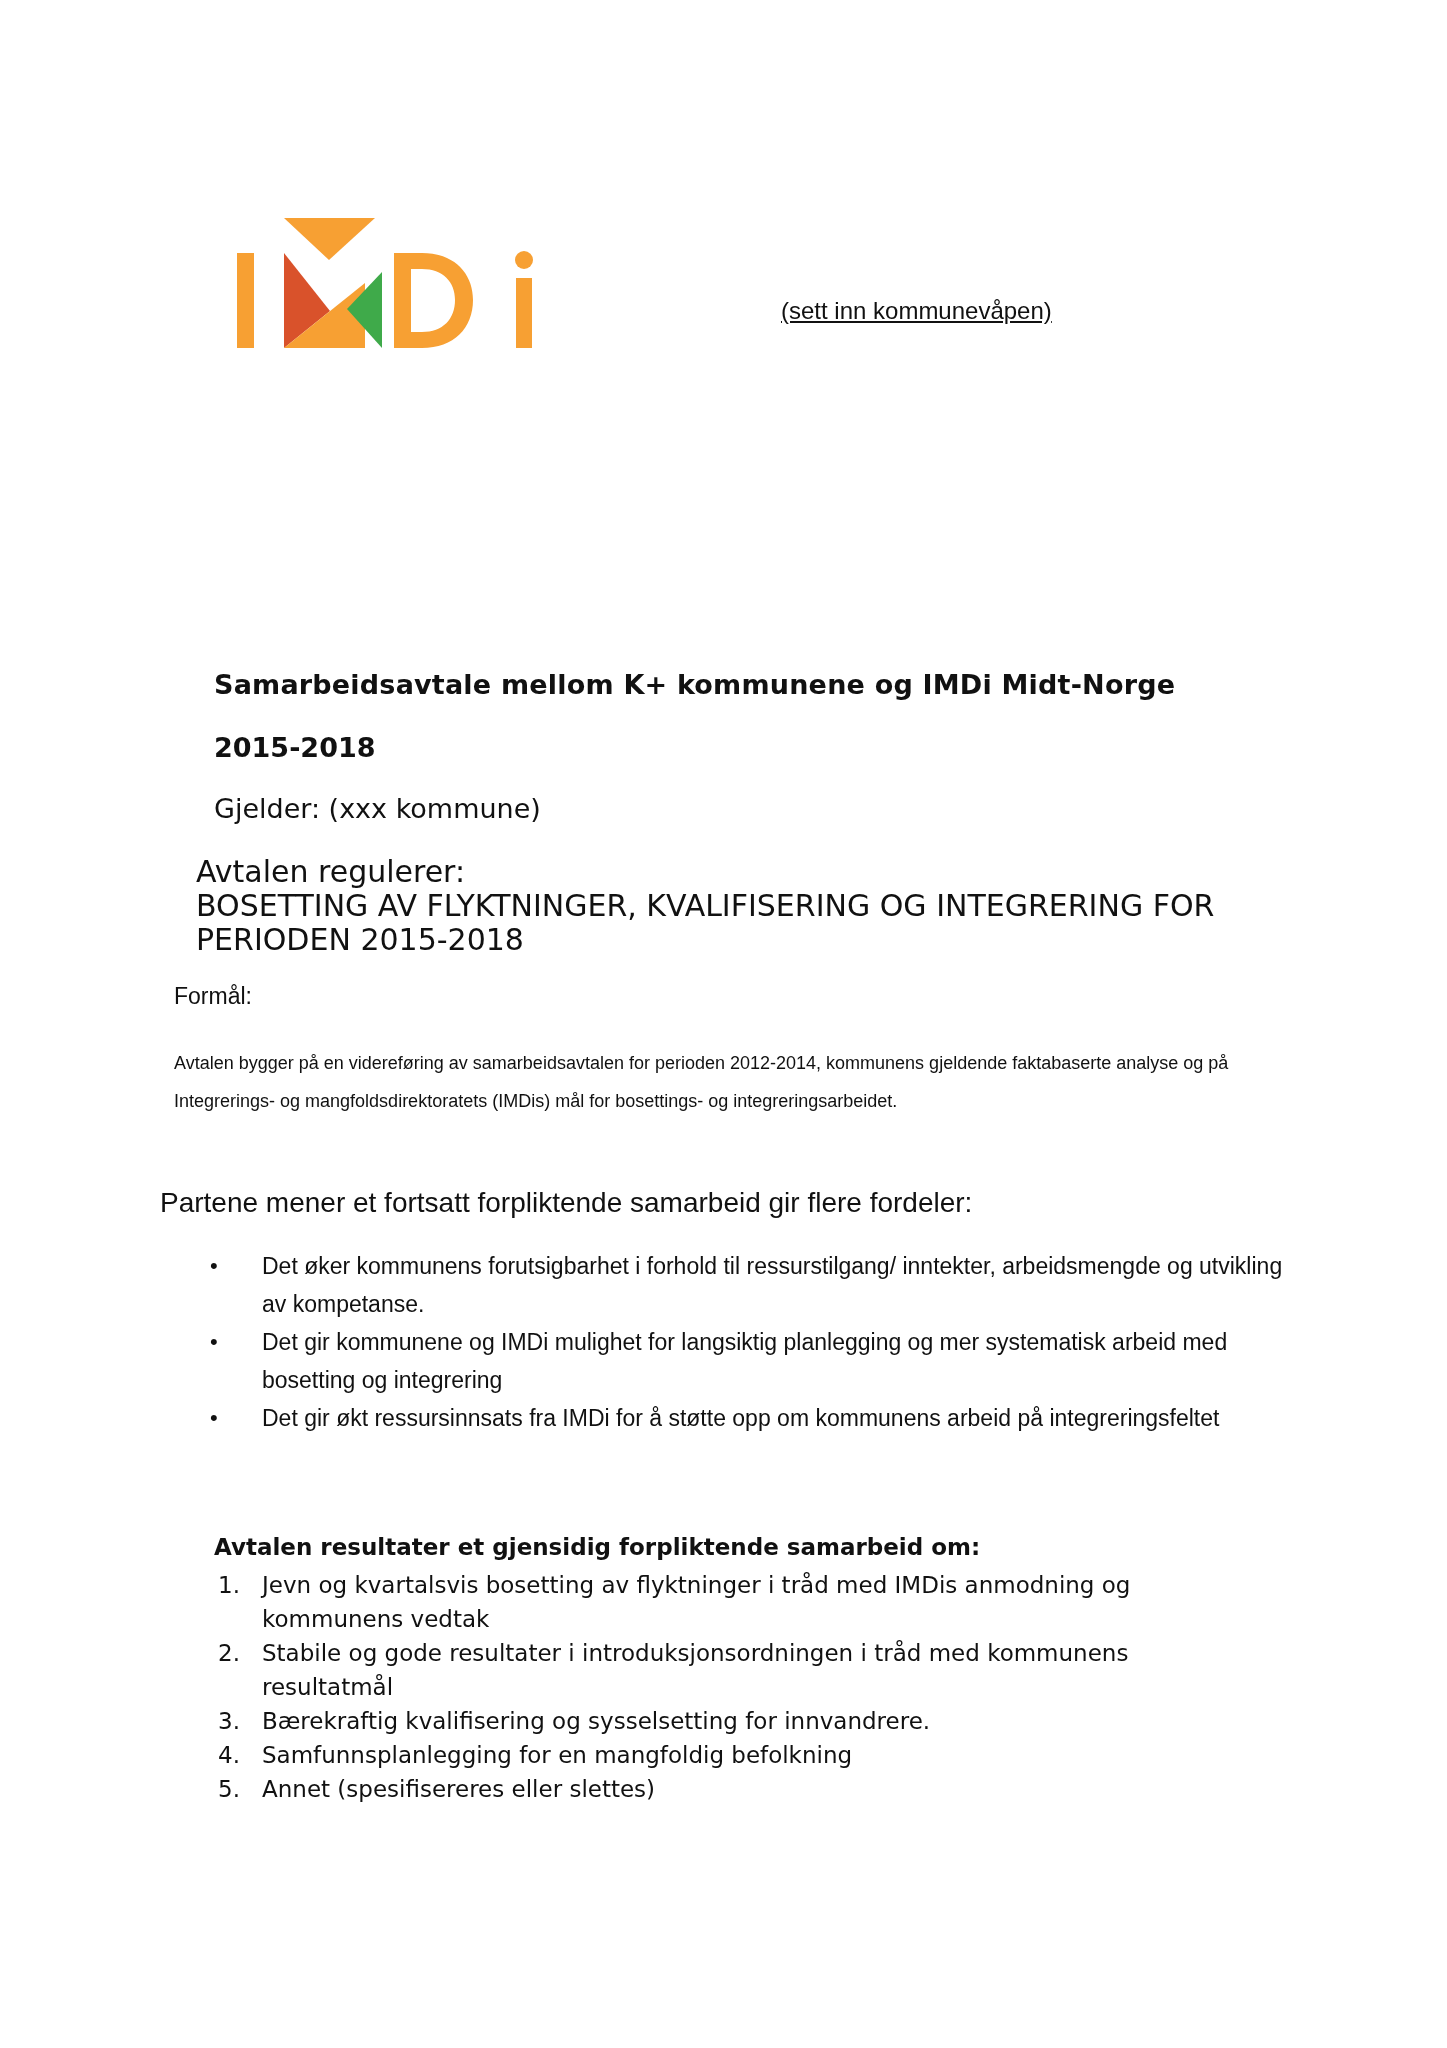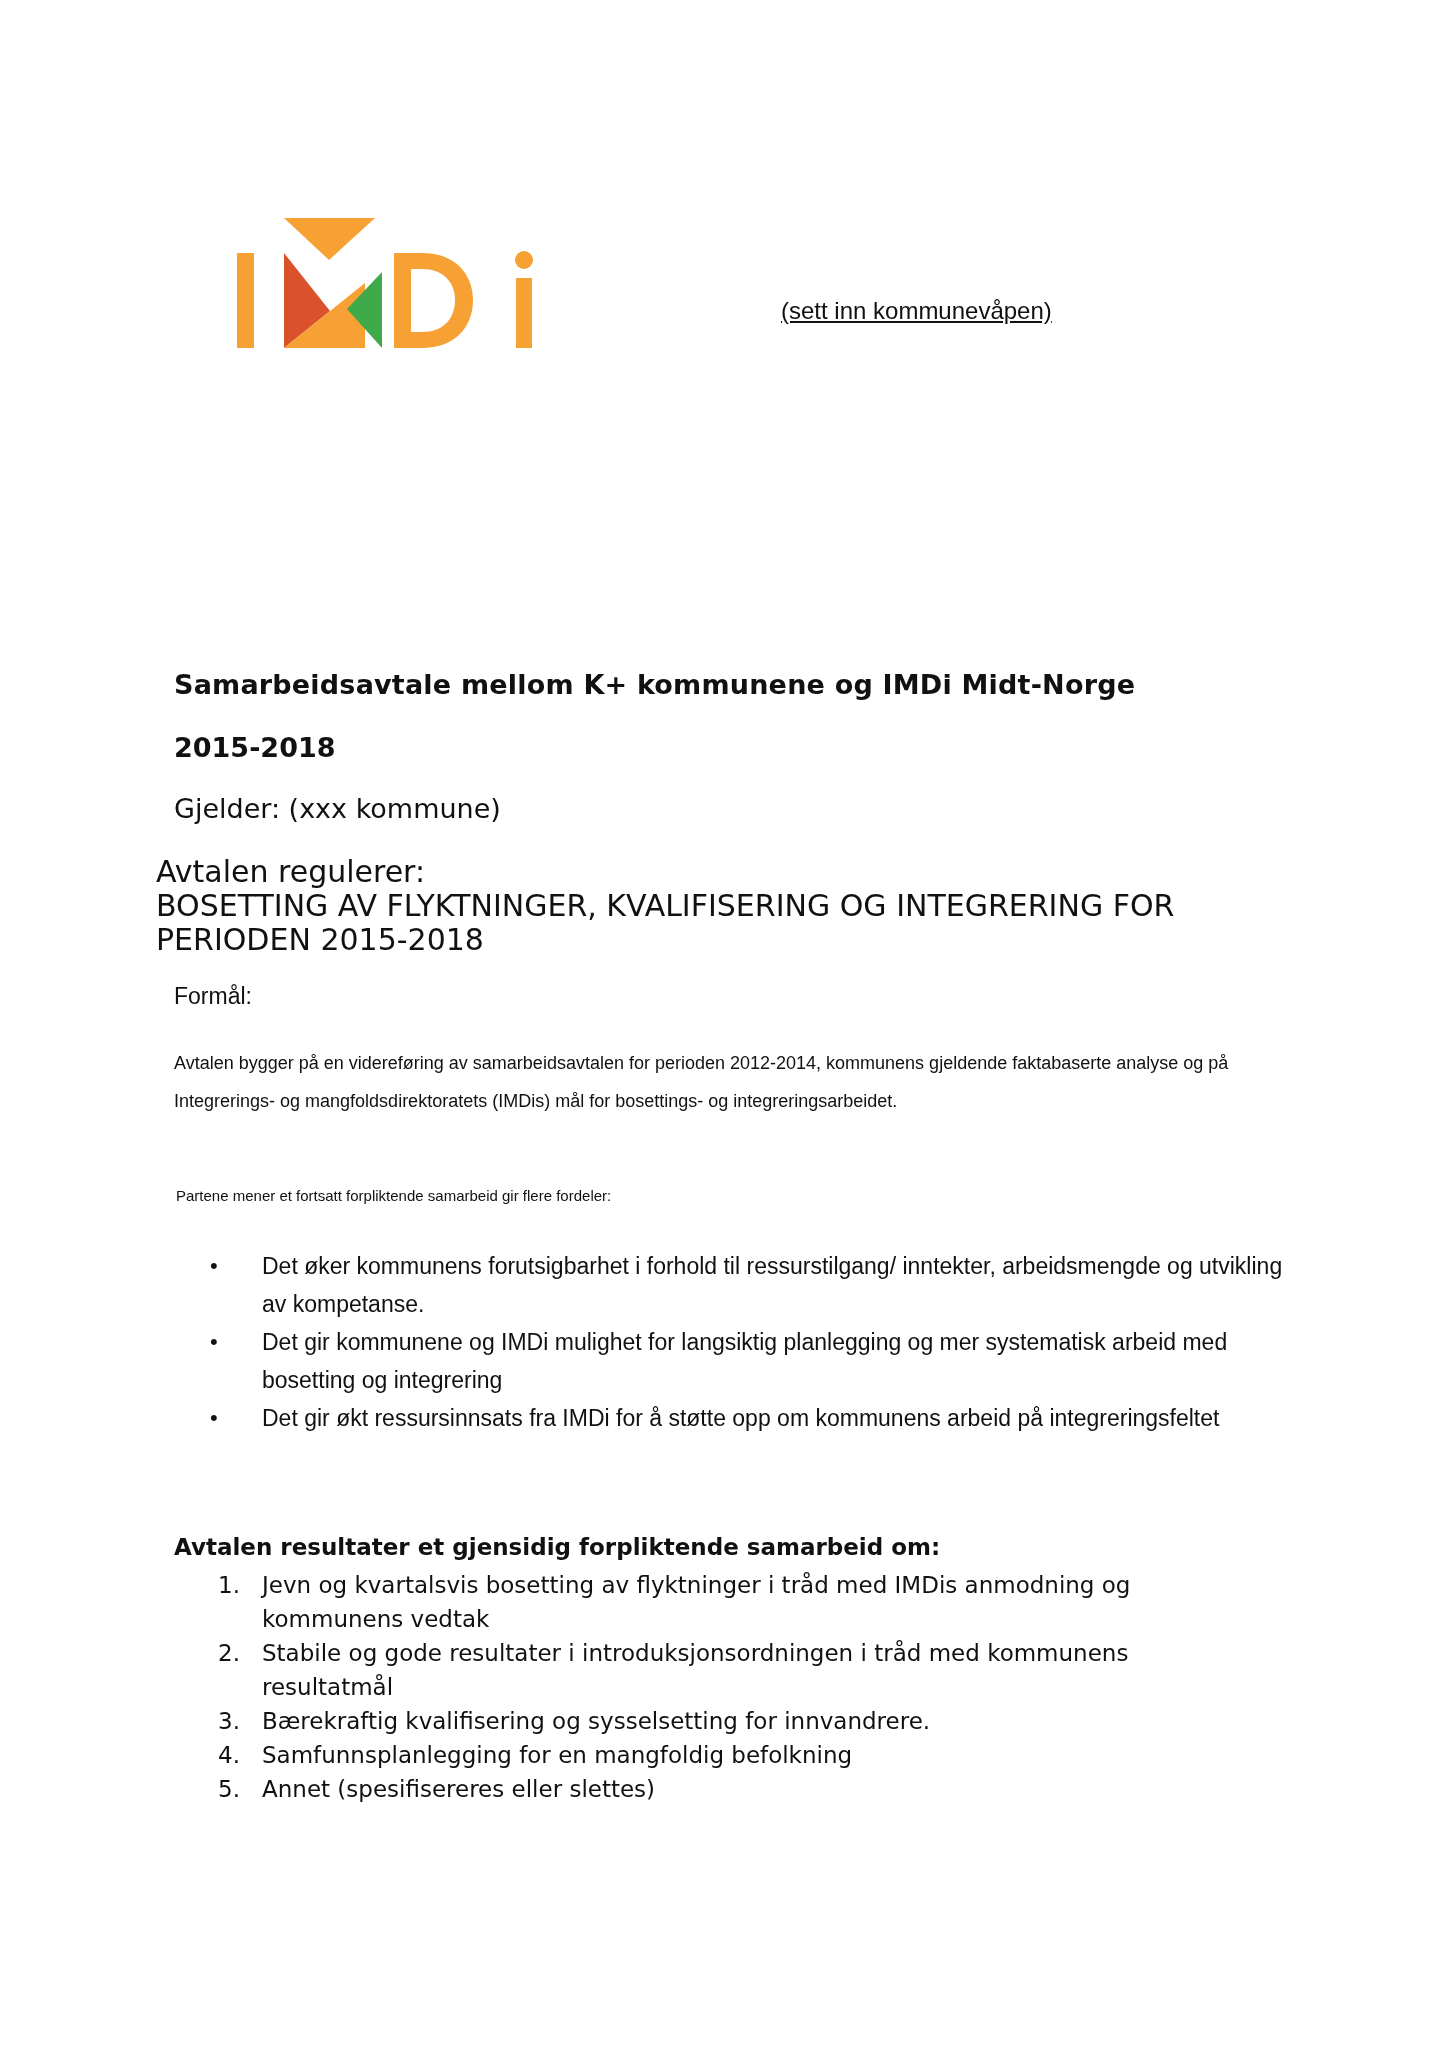--- a/index.html
+++ b/index.html
@@ -8,21 +8,21 @@
 
     
     .logo { position: absolute; left: 237px; top: 218px; width: 300px; height: 132px; }
     .logo svg { display: block; }
 
     .coat-placeholder {
       position: absolute; left: 781px; top: 297px;
       font-family: "Liberation Sans", sans-serif; font-size: 24px; color: #111; text-decoration: underline;
     }
 
-    .verdana { font-family: "DejaVu Sans", sans-serif; }
+    .verdana { font-family: "DejaVu Sans", sans-serif; margin-left: 40px; }
     .calibri { font-family: "Liberation Sans", sans-serif; }
 
     .title {
       position: absolute; left: 174px; top: 669px;
       font-size: 27px; font-weight: bold; letter-spacing: 0.2px;
     }
     .years {
       position: absolute; left: 174px; top: 732px;
       font-size: 27px; font-weight: bold;
     }
@@ -36,22 +36,22 @@
     }
     .purpose-label {
       position: absolute; left: 174px; top: 983px;
       font-size: 23px; font-weight: normal;
     }
     .purpose-text {
       position: absolute; left: 174px; top: 1044px; width: 1060px;
       font-size: 18px; line-height: 38px;
     }
     .parties-text {
-      position: absolute; left: 176px; top: 1187px;
-      font-size: 15px;
+      position: absolute; left: 160px; top: 1187px;
+      font-size: 28px;
     }
     .benefits {
       position: absolute; left: 210px; top: 1247px; width: 1080px;
       margin: 0; padding: 0; list-style: none;
       font-size: 23px; line-height: 38px;
     }
     .benefits li { position: relative; padding-left: 52px; margin-bottom: 0; }
     .benefits .bullet {
       position: absolute; left: 0; top: 0; width: 40px; font-size: 22px;
     }

